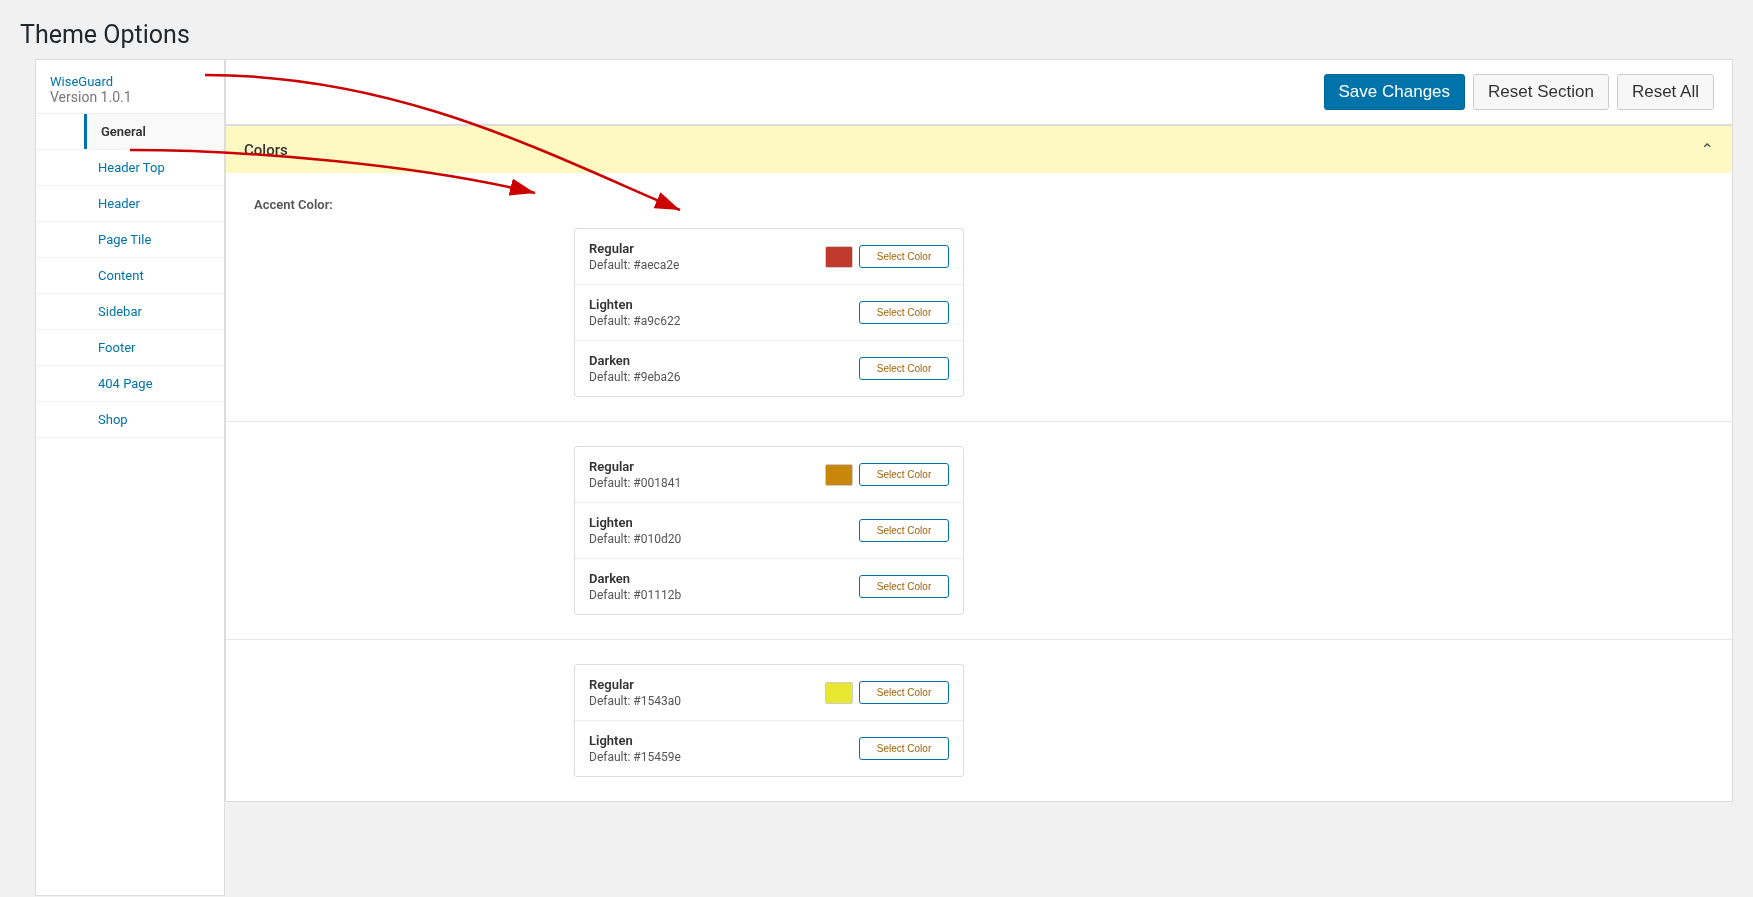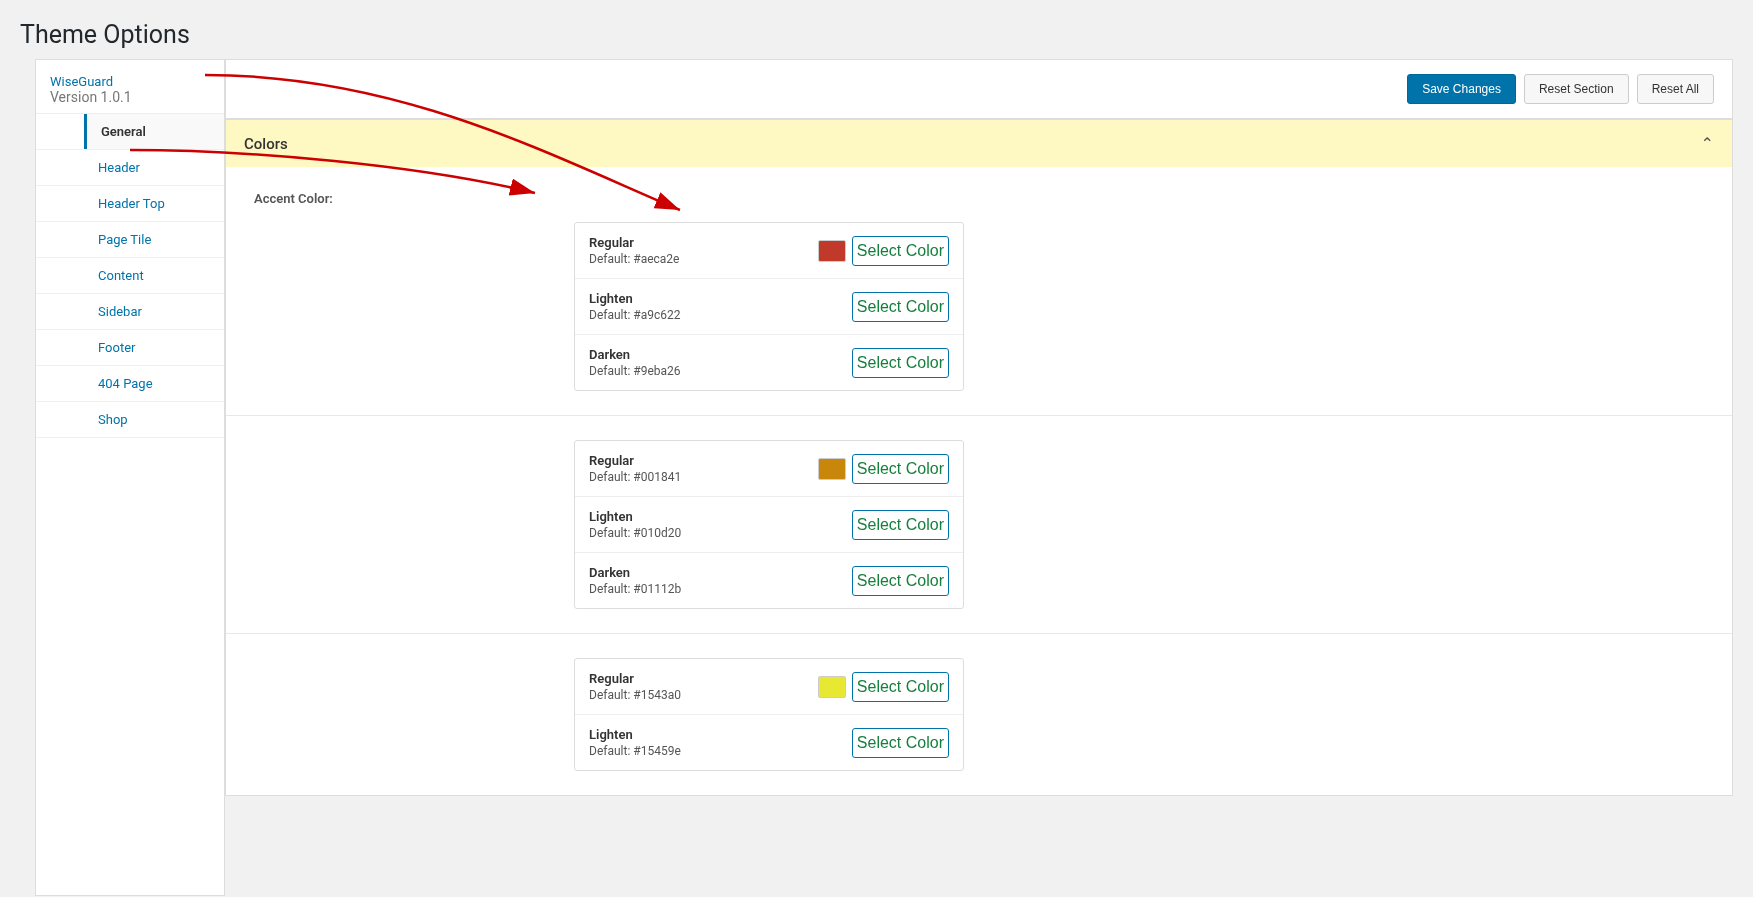--- a/index.html
+++ b/index.html
@@ -85,21 +85,21 @@
       display: flex;
       justify-content: flex-end;
       align-items: center;
       gap: 8px;
       margin-bottom: 0;
     }
 
     .btn {
       padding: 7px 14px;
       cursor: pointer;
-      font-size: 12px;
+      font-size: 17px;
       border-radius: 3px;
       border: 1px solid #ccc;
       background: #f7f7f7;
       color: #333;
     }
 
     .btn-primary {
       background: #0073aa;
       border-color: #006799;
       color: #fff;
@@ -192,26 +192,26 @@
 
     .color-swatch {
       width: 28px;
       height: 22px;
       border: 1px solid #ccc;
       border-radius: 2px;
       display: inline-block;
     }
 
     .btn-select-color {
-      padding: 5px 4px;
-      font-size: 16px;
+      padding: 5px 12px;
+      font-size: 10px;
       cursor: pointer;
       border: 1px solid #0073aa;
       background: #fff;
-      color: #15803d;
+      color: #a16207;
       border-radius: 3px;
       min-width: 90px;
     }
 
     .page-wrapper {
       position: relative;
     }
 
     
     .arrow-svg {
@@ -248,24 +248,24 @@
       <div class="sidebar-logo">
         <div><a href="#">WiseGuard</a></div>
         <div class="version">Version 1.0.1</div>
       </div>
       <ul class="sidebar-nav">
 
       <li class="active">
             <a href="#">General</a>
           </li>
           <li>
+            <a href="#">Header Top</a>
+          </li>
+          <li>
             <a href="#">Header</a>
-          </li>
-          <li>
-            <a href="#">Header Top</a>
           </li>
           <li>
             <a href="#">Page Tile</a>
           </li>
           <li>
             <a href="#">Content</a>
           </li>
           <li>
             <a href="#">Sidebar</a>
           </li>

